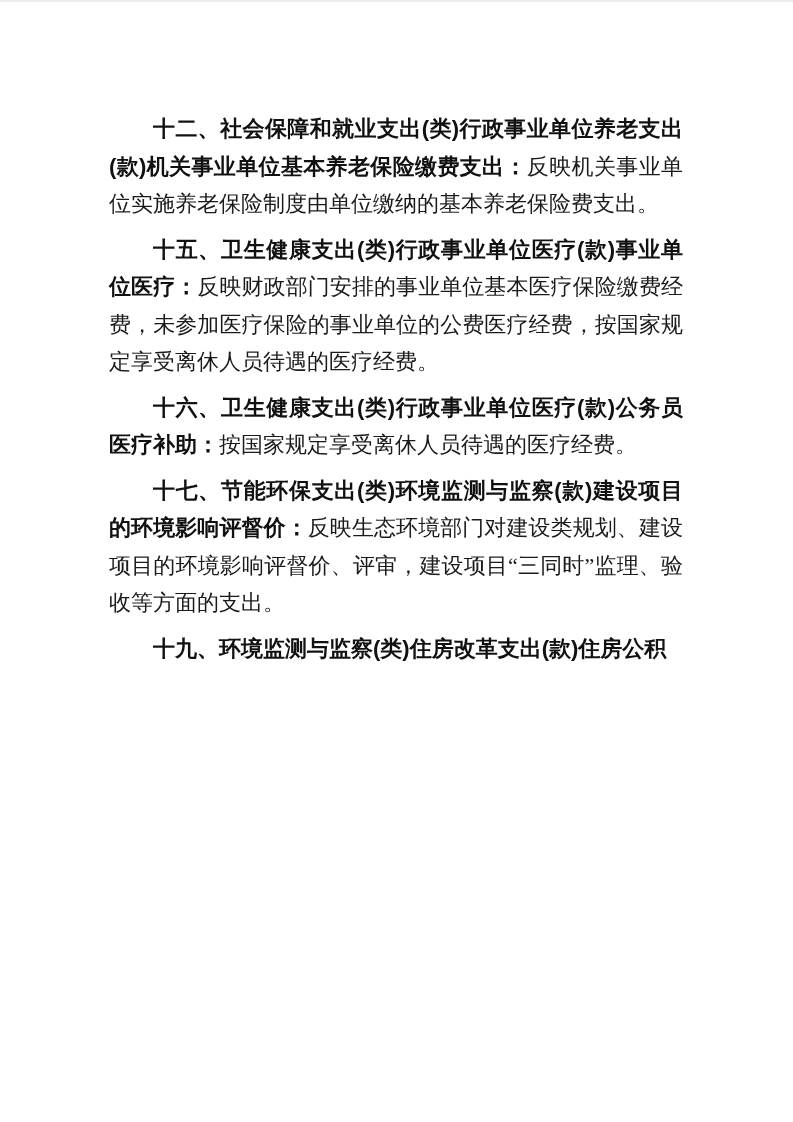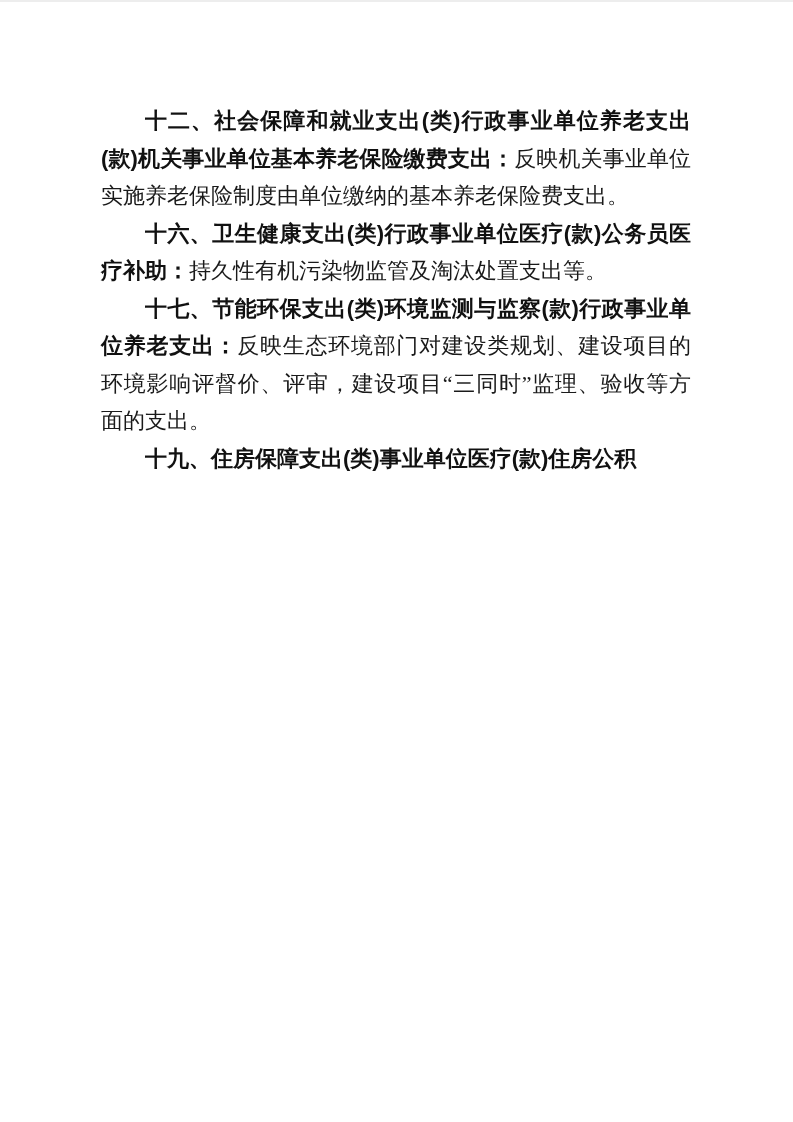--- a/index.html
+++ b/index.html
@@ -18,21 +18,21 @@
     border-top: 2px solid #ededed;
   }
   .doc {
     font-family: "Liberation Serif", "DejaVu Serif", serif;
     font-size: 22px;
     line-height: 37.5px;
     color: #1a1a1a;
     text-align: justify;
   }
   .doc p {
-    margin: 0;
+    margin: 8px;
     padding: 0;
     text-indent: 2em;
   }
   .para-heading {
     font-family: "Liberation Sans", "DejaVu Sans", sans-serif;
     font-weight: 700;
     color: #111111;
   }
   .para-body {
     font-weight: 400;
@@ -41,22 +41,23 @@
 </head>
 <body>
 
 <div class="page">
   <div class="doc">
 
     <p><span class="para-heading">十二、社会保障和就业支出(类)行政事业单位养老支出(款)机关事业单位基本养老保险缴费支出：</span><span class="para-body">反映机关事业单位实施养老保险制度由单位缴纳的基本养老保险费支出。</span></p>
 
 
 
+    <p><span class="para-heading">十五、卫生健康支出(类)行政事业单位医疗(款)事业单位医疗：</span><span class="para-body">反映财政部门安排的事业单位基本医疗保险缴费经费，未参加医疗保险的事业单位的公费医疗经费，按国家规定享受离休人员待遇的医疗经费。</span></p>
 
-    <p><span class="para-heading">十六、卫生健康支出(类)行政事业单位医疗(款)公务员医疗补助：</span><span class="para-body">持久性有机污染物监管及淘汰处置支出等。</span></p>
+    <p><span class="para-heading">十六、卫生健康支出(类)行政事业单位医疗(款)公务员医疗补助：</span><span class="para-body">按国家规定享受离休人员待遇的医疗经费。</span></p>
 
-    <p><span class="para-heading">十七、节能环保支出(类)环境监测与监察(款)行政事业单位养老支出：</span><span class="para-body">反映生态环境部门对建设类规划、建设项目的环境影响评督价、评审，建设项目“三同时”监理、验收等方面的支出。</span></p>
+    <p><span class="para-heading">十七、节能环保支出(类)环境监测与监察(款)建设项目的环境影响评督价：</span><span class="para-body">反映生态环境部门对建设类规划、建设项目的环境影响评督价、评审，建设项目“三同时”监理、验收等方面的支出。</span></p>
 
 
-    <p><span class="para-heading">十九、住房保障支出(类)事业单位医疗(款)住房公积</span><span class="para-body"></span></p>
+    <p><span class="para-heading">十九、环境监测与监察(类)住房改革支出(款)住房公积</span><span class="para-body"></span></p>
 
   </div>
 </div>
 
 </body></html>

